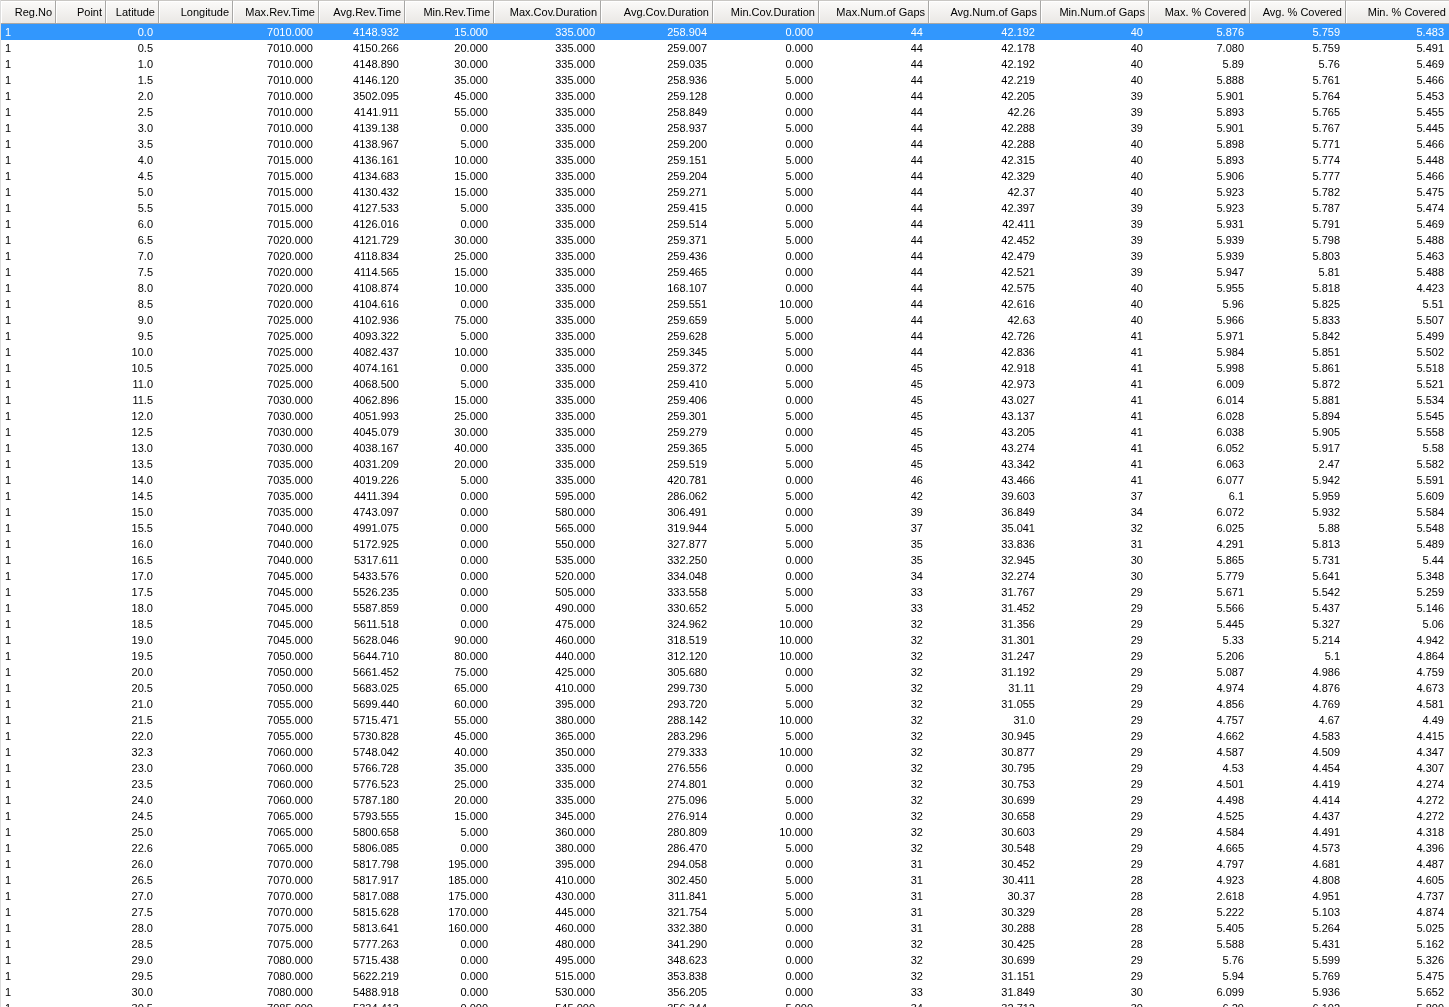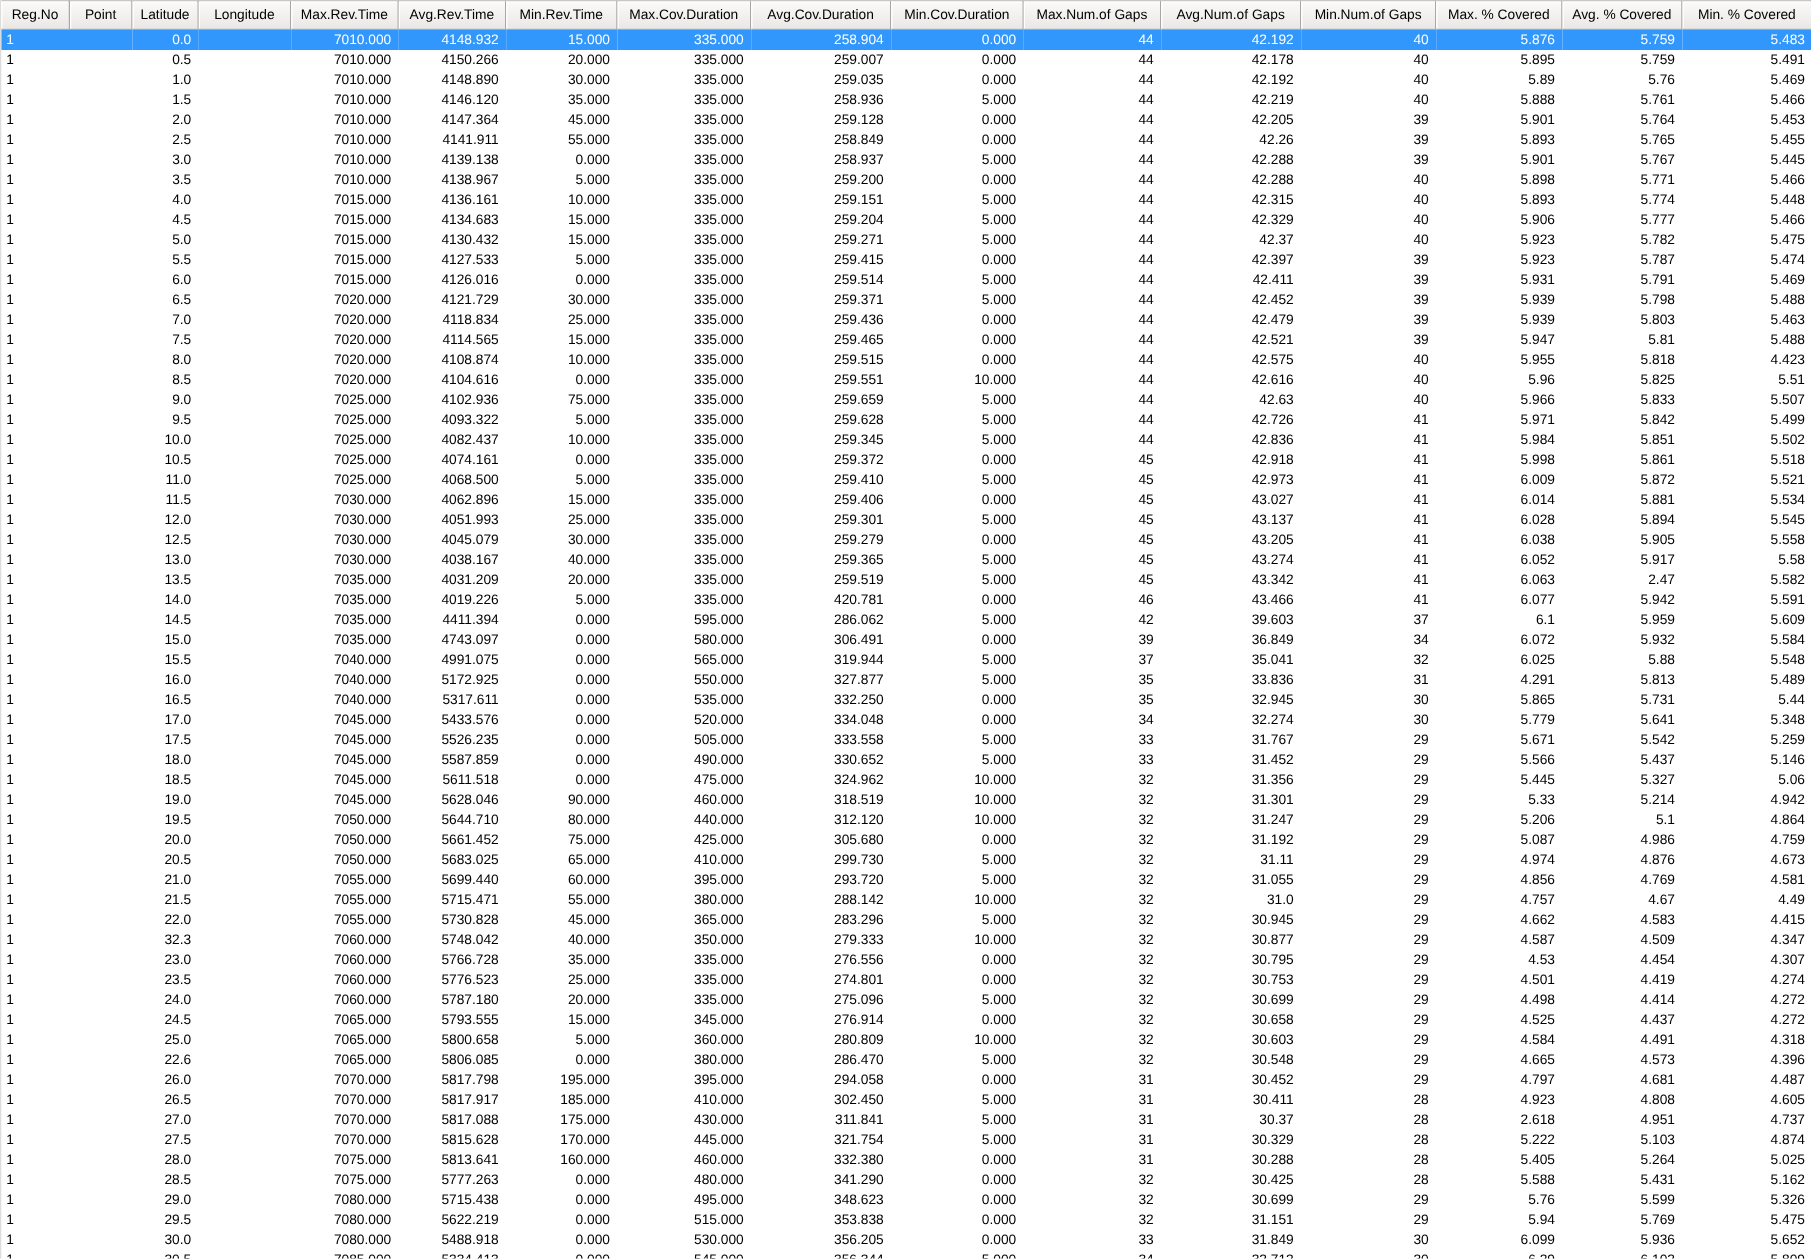--- a/index.html
+++ b/index.html
@@ -6,21 +6,21 @@
   .grid{
     position:relative;width:1449px;height:1007px;overflow:hidden;
     background:var(--bodybg,#fff);border-left:1px solid #dcdcdc;box-sizing:border-box;
     font-family:"Liberation Sans","DejaVu Sans",sans-serif;
   }
   table{
     border-collapse:separate;border-spacing:0;table-layout:fixed;width:1449px;
     font-family:"Liberation Sans","DejaVu Sans",sans-serif;font-size:11px;color:var(--rowtext,#000);
   }
   thead th{
-    height:24px;box-sizing:border-box;font-weight:normal;font-size:11px;text-align:center;
+    height:24px;box-sizing:border-box;font-weight:normal;font-size:11px;text-align:right;
     background:linear-gradient(#fbfaf9,#eae8e5);
     border-right:1px solid var(--hborder,#a8a7a5);
     border-bottom:1px solid var(--hborder,#a8a7a5);
     border-top:1px solid #c9c7c4;
     box-shadow:inset 1px 1px 0 #ffffff;
     overflow:hidden;white-space:nowrap;padding:0 3px;cursor:default;
   }
   tbody td{
     height:16px;box-sizing:border-box;line-height:16px;text-align:right;
     padding:0 6px 0 0;white-space:nowrap;overflow:hidden;cursor:default;
@@ -97,21 +97,21 @@
           <td></td>
           <td>7010.000</td>
           <td>4150.266</td>
           <td>20.000</td>
           <td>335.000</td>
           <td>259.007</td>
           <td>0.000</td>
           <td>44</td>
           <td>42.178</td>
           <td>40</td>
-          <td>5.895</td>
+          <td>7.080</td>
           <td>5.759</td>
           <td>5.491</td>
         </tr>
         <tr>
           <td>1</td>
           <td></td>
           <td>1.0</td>
           <td></td>
           <td>7010.000</td>
           <td>4148.890</td>
@@ -143,21 +143,21 @@
           <td>5.888</td>
           <td>5.761</td>
           <td>5.466</td>
         </tr>
         <tr>
           <td>1</td>
           <td></td>
           <td>2.0</td>
           <td></td>
           <td>7010.000</td>
-          <td>4147.364</td>
+          <td>3502.095</td>
           <td>45.000</td>
           <td>335.000</td>
           <td>259.128</td>
           <td>0.000</td>
           <td>44</td>
           <td>42.205</td>
           <td>39</td>
           <td>5.901</td>
           <td>5.764</td>
           <td>5.453</td>
@@ -362,21 +362,21 @@
         </tr>
         <tr>
           <td>1</td>
           <td></td>
           <td>8.0</td>
           <td></td>
           <td>7020.000</td>
           <td>4108.874</td>
           <td>10.000</td>
           <td>335.000</td>
-          <td>259.515</td>
+          <td>168.107</td>
           <td>0.000</td>
           <td>44</td>
           <td>42.575</td>
           <td>40</td>
           <td>5.955</td>
           <td>5.818</td>
           <td>4.423</td>
         </tr>
         <tr>
           <td>1</td>

